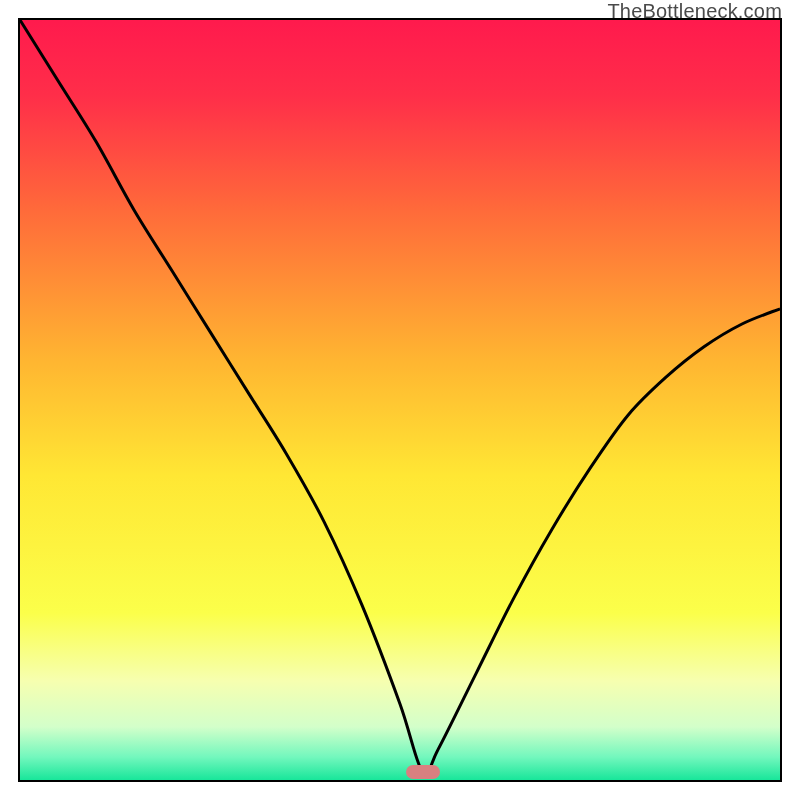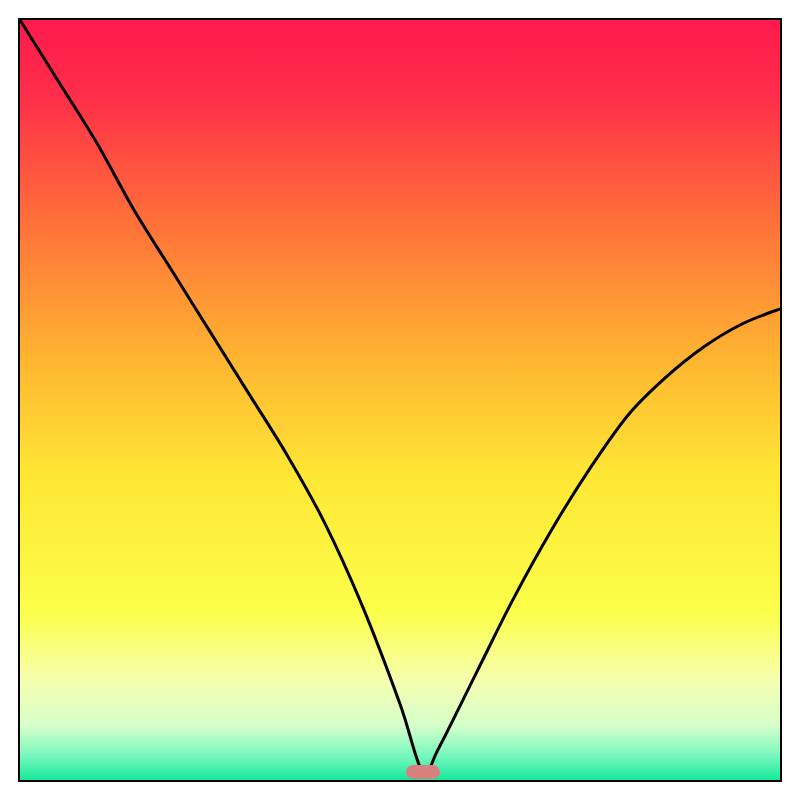--- a/index.html
+++ b/index.html
@@ -52,20 +52,21 @@
     color: #4a4a4a;
     font-weight: 500;
     letter-spacing: 0.2px;
   }
 </style>
 </head>
 <body>
 
 <div class="chart-container">
 
+  <div class="watermark">TheBottleneck.com</div>
 
   <div class="plot-area">
 
     <svg class="gradient-bg" viewBox="0 0 760 760" preserveAspectRatio="none">
       <defs>
         <linearGradient id="bg-grad" x1="0" y1="0" x2="0" y2="1">
         <stop offset="0%" stop-color="#ff1a4d"></stop>
             <stop offset="10%" stop-color="#ff2e49"></stop>
             <stop offset="25%" stop-color="#ff6a3a"></stop>
             <stop offset="45%" stop-color="#ffb631"></stop>

